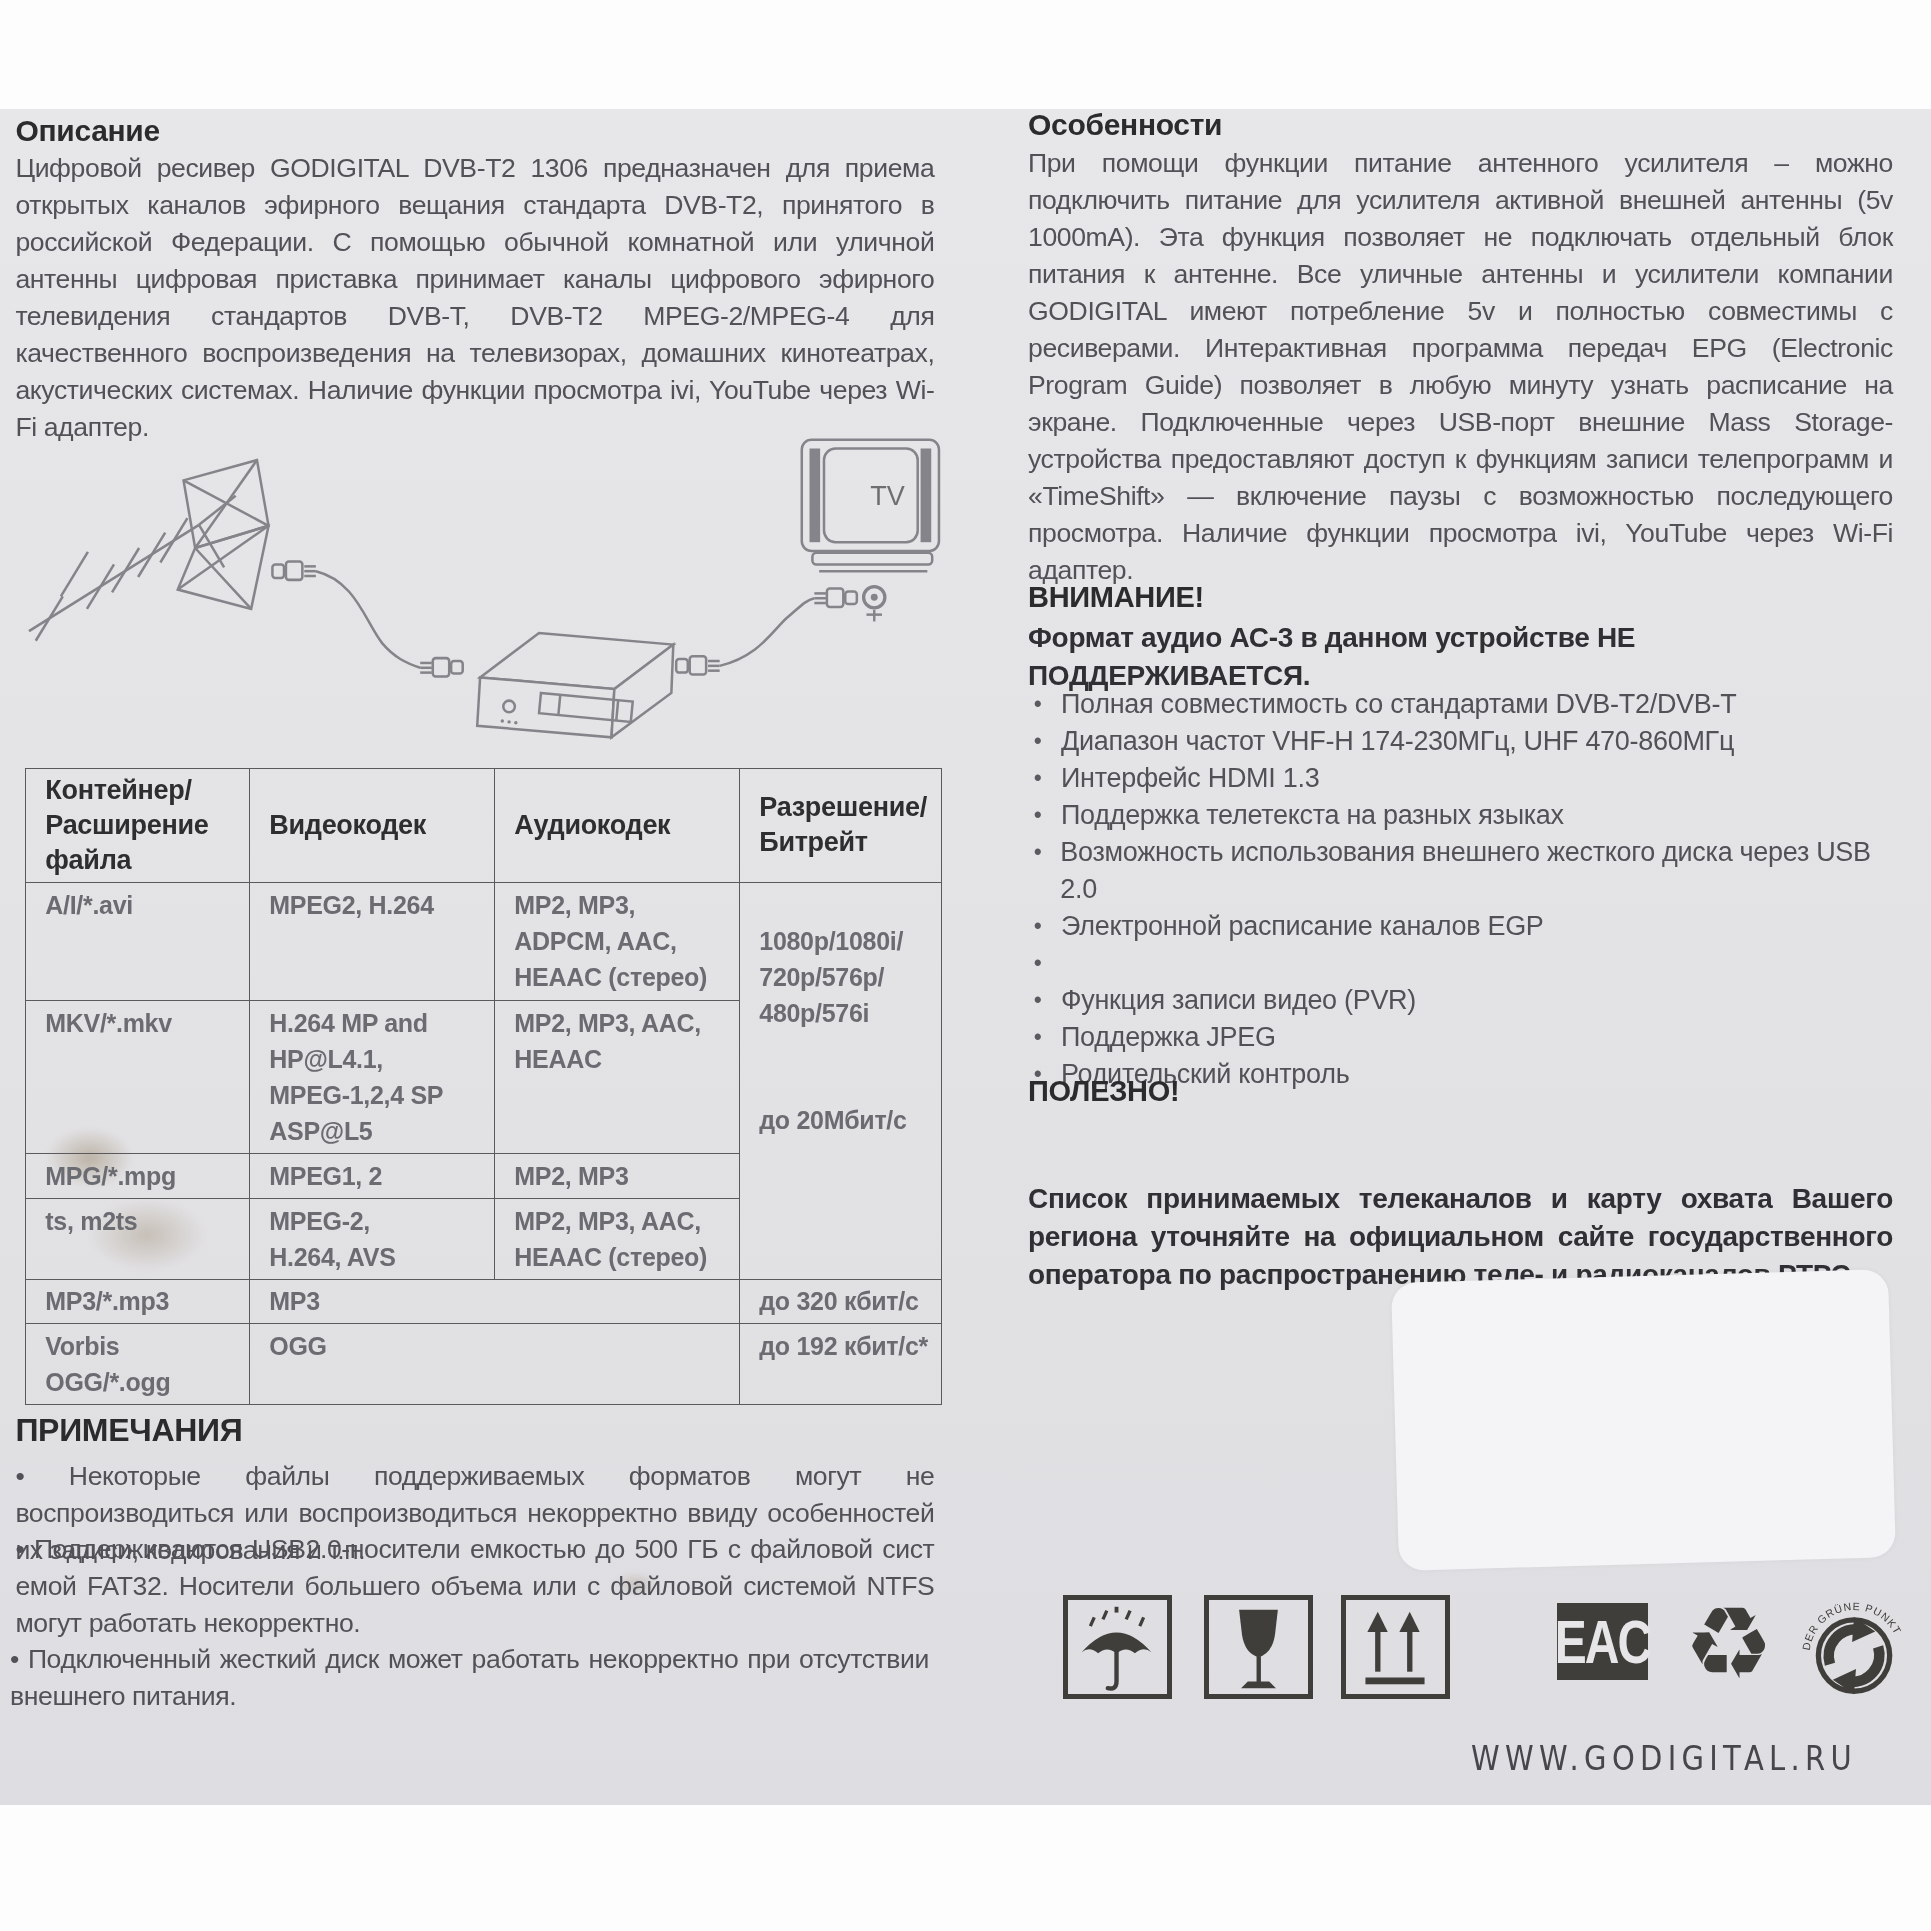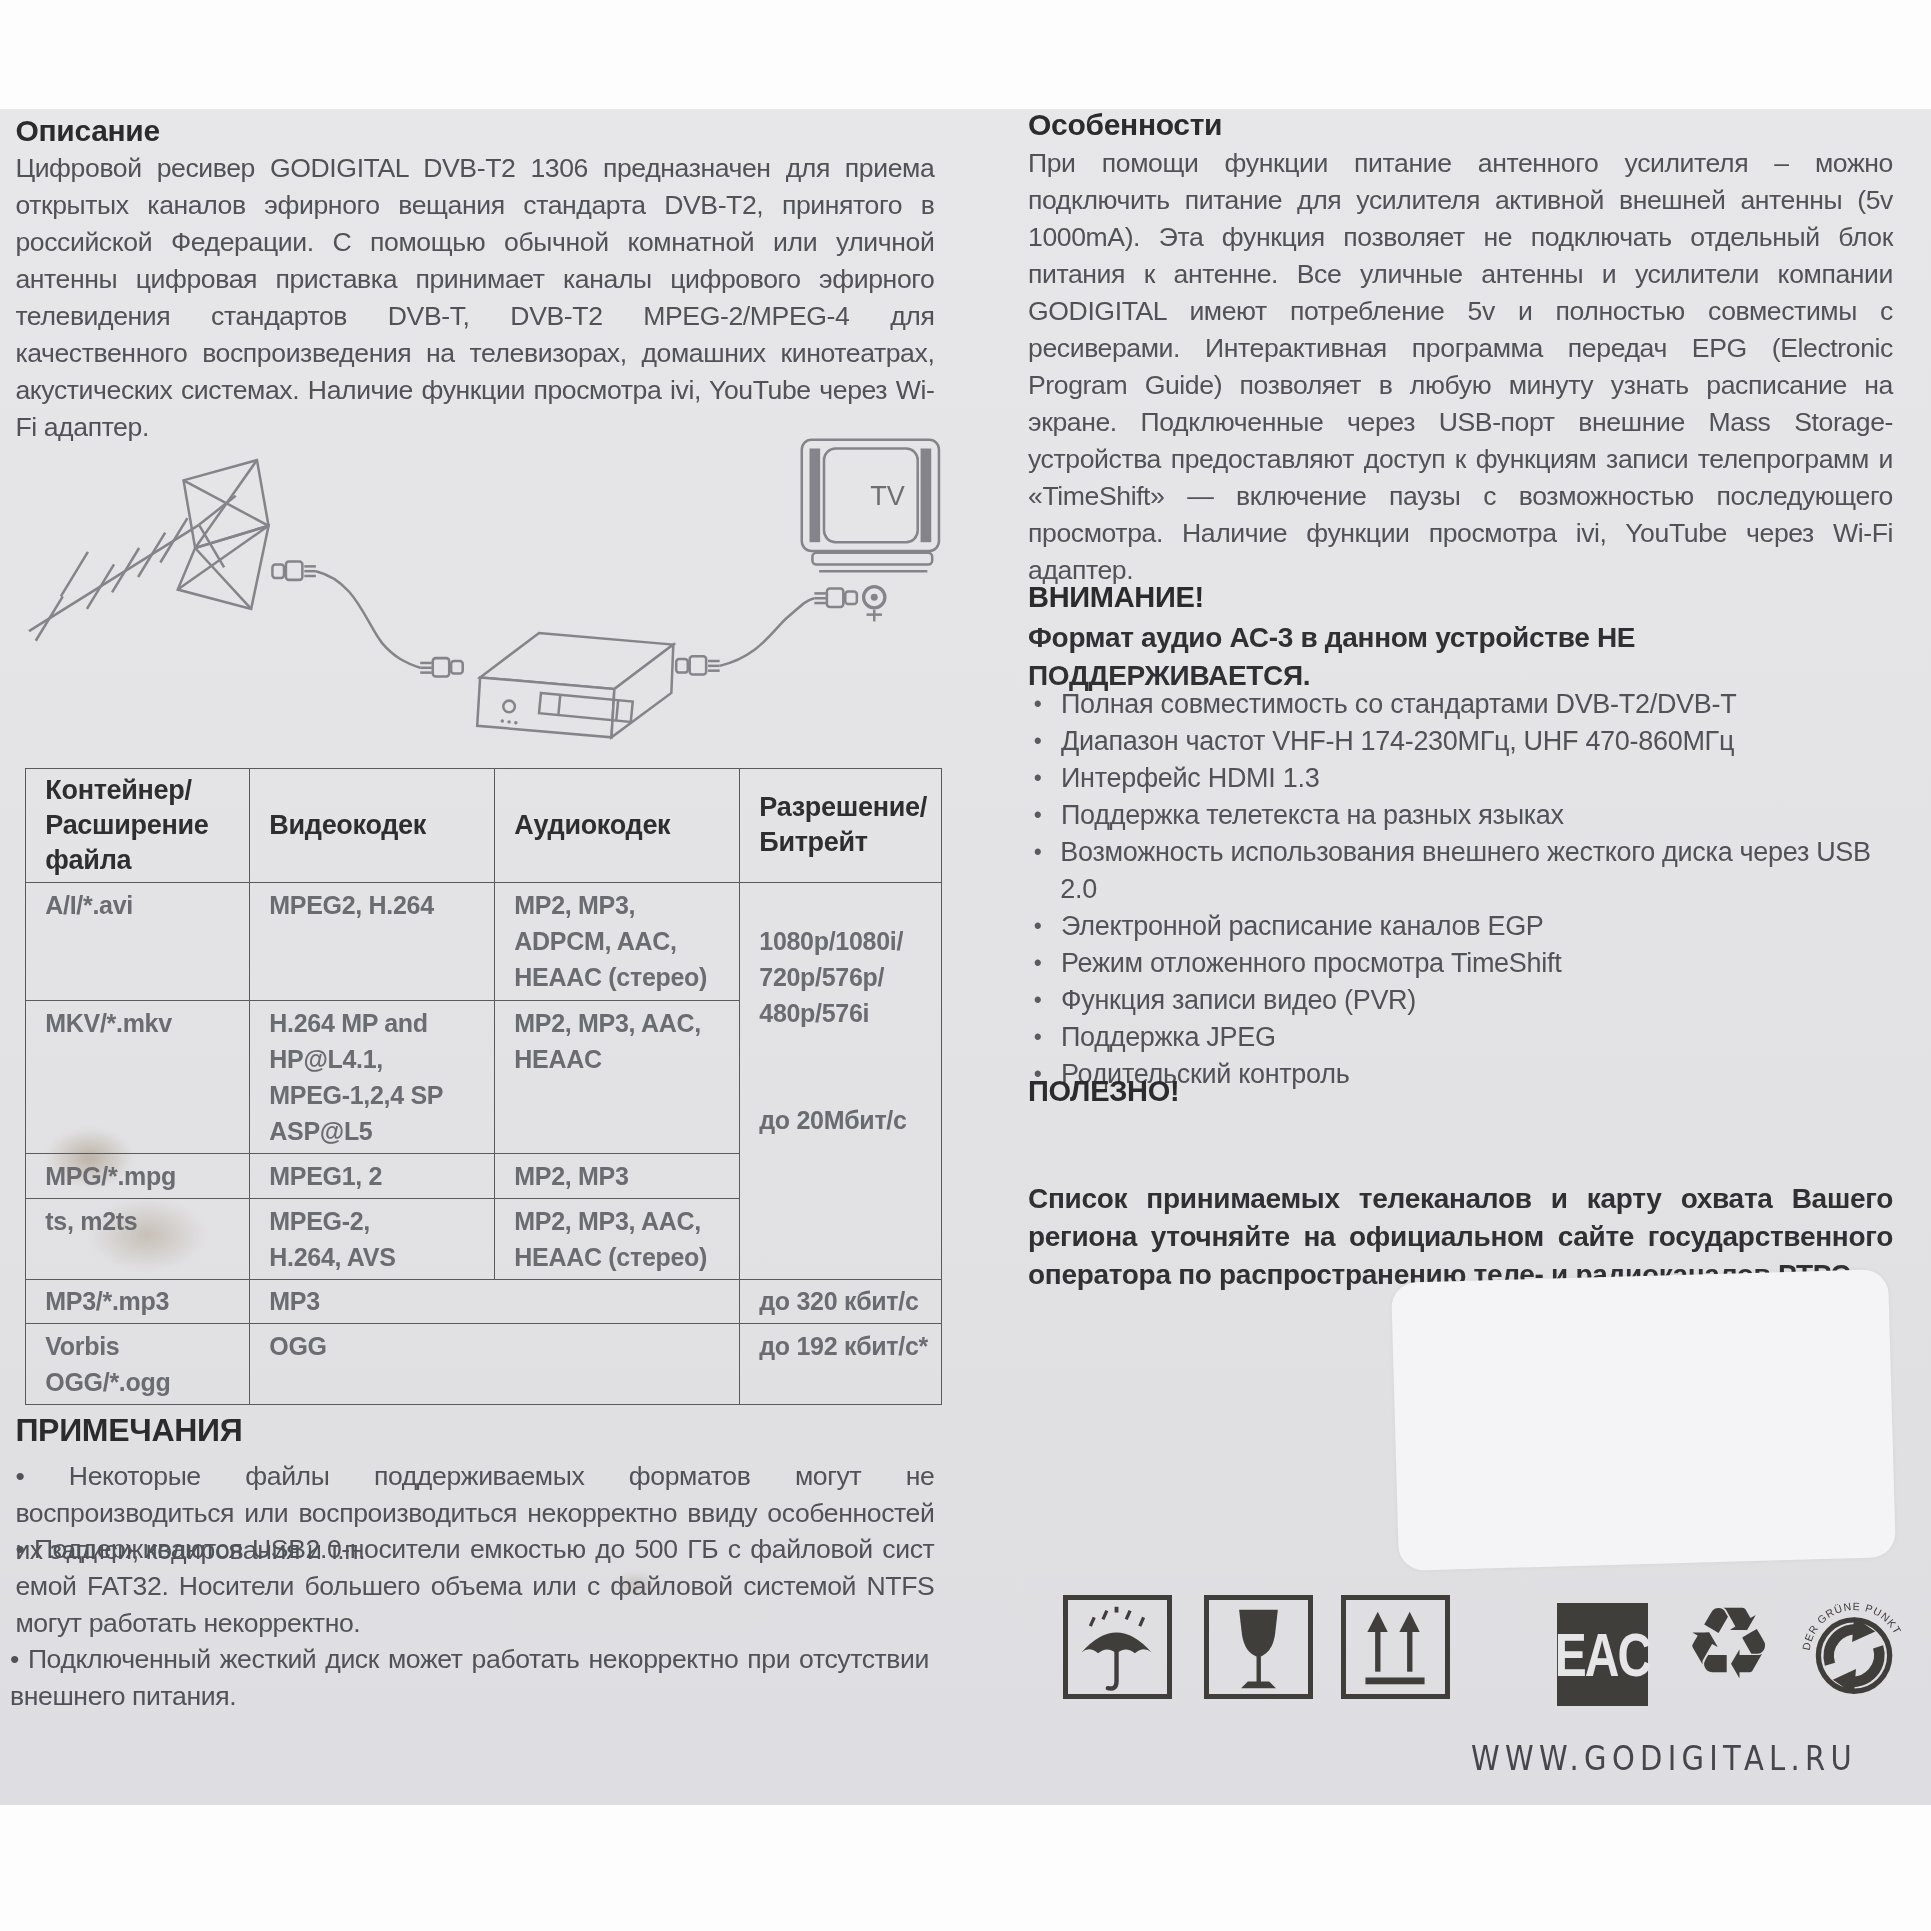--- a/index.html
+++ b/index.html
@@ -18,21 +18,21 @@
   table.codec { border-collapse:collapse; table-layout:fixed; }
   table.codec td, table.codec th { border:1.9px solid #5a5a5e; vertical-align:top; text-align:left;
       font-size:25px; line-height:36px; color:#6b6b72; font-weight:bold;
       padding:3.9px 9.7px 3.9px 19.3px; white-space:pre-line; letter-spacing:-0.3px; }
   table.codec th { font-size:27px; font-weight:bold; color:#2e2e31; vertical-align:middle; line-height:35px; }
   td.res-cell { vertical-align:middle; text-align:center; padding-left:9.7px; }
   .sticker { position:absolute; left:1395px; top:1276px; width:497px; height:288px;
              background:#f4f4f6; border-radius:25px; transform:rotate(-1.6deg);
              box-shadow:0 0 5.8px rgba(0,0,0,0.05); }
   .sym-box { position:absolute; border:5.8px solid #403e3b; width:109px; height:104px; }
-  .eac-box { position:absolute; background:#403e3b; width:91px; height:103px;
+  .eac-box { position:absolute; background:#403e3b; width:91px; height:77px;
              display:flex; align-items:center; justify-content:center; }
   .eac-box span { color:#e6e5e7; font-weight:bold; font-size:48px; letter-spacing:-1.9px;
                   transform:scaleY(1.28); font-family:"Liberation Sans",sans-serif; }
   .recycle { position:absolute; color:#403e3b; font-size:100px; line-height:97px;
              font-family:"DejaVu Sans",sans-serif; }
   .website { position:absolute; left:1471px; top:1738px; font-family:"DejaVu Sans",sans-serif;
              font-size:29px; letter-spacing:5.3px; color:#46464c; transform:scaleY(1.18);
              transform-origin:left top; font-weight:normal; }
   .stain { position:absolute; border-radius:50%; filter:blur(2.9px); pointer-events:none; }
   svg .ln { stroke:#85848a; stroke-width:2.6; fill:none; }
@@ -232,21 +232,20 @@
     <div class="spec-item">
         <span class="dot">•</span>
         <span>Возможность использования внешнего жесткого диска через USB 2.0</span>
       </div>
     <div class="spec-item">
         <span class="dot">•</span>
         <span>Электронной расписание каналов EGP</span>
       </div>
     <div class="spec-item">
         <span class="dot">•</span>
-        <span>Режим отложенного просмотра TimeShift</span>
       </div>
     <div class="spec-item">
         <span class="dot">•</span>
         <span>Функция записи видео (PVR)</span>
       </div>
     <div class="spec-item">
         <span class="dot">•</span>
         <span>Поддержка JPEG</span>
       </div>
     <div class="spec-item">

